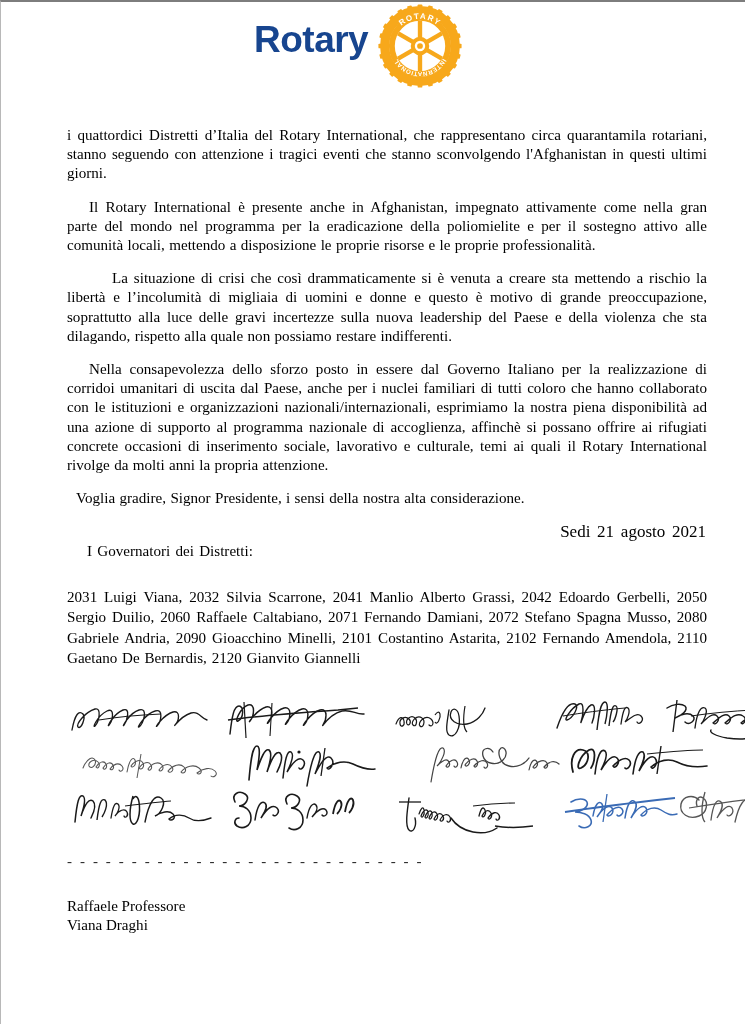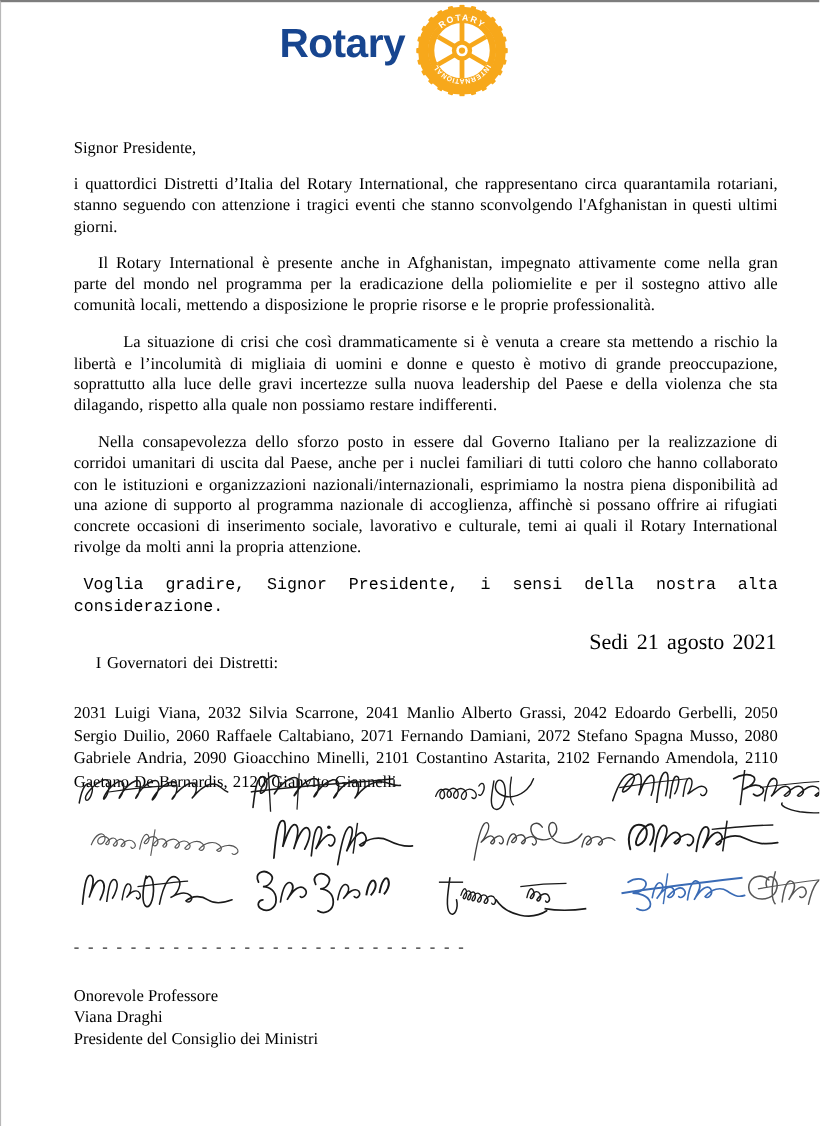--- a/index.html
+++ b/index.html
@@ -71,26 +71,25 @@
   }
   p.para:last-child { margin-bottom: 0; }
   .ind-none  { text-indent: 0; }
   .ind-sm    { text-indent: 22px; }
   .ind-lg    { text-indent: 45px; font-family: Liberation Serif, serif; }
 
   .closing {
     margin-top: 16px;
     text-indent: 9px;
     text-align: left;
-    font-family: Liberation Mono, monospace;
   }
   .date-line {
     margin-top: 4px;
     text-align: right;
-    font-size: 20px;
+    font-size: 17px;
     line-height: 19.2px;
     word-spacing: 2.5px;
     padding-right: 1px;
   }
   .governors-heading {
     text-indent: 20px;
     text-align: left;
     font-size: 15.1px;
     line-height: 19.2px;
     word-spacing: 1.5px;
@@ -208,21 +207,20 @@
           <text font-family="Liberation Sans, sans-serif" font-size="7.4" font-weight="bold" fill="#ffffff" letter-spacing="0.5">
             <textPath href="#arc-bot" startOffset="50%" text-anchor="middle">INTERNATIONAL</textPath>
           </text>
         </svg>
       </span>
     </div>
   </div>
 
   <div class="body-area">
 
-    <p class="para ind-none">Signor Presidente,</p>
 
     <p class="para ind-none">i quattordici Distretti d’Italia del Rotary International, che rappresentano circa quarantamila rotariani, stanno  seguendo  con  attenzione  i tragici eventi che stanno sconvolgendo l'Afghanistan in questi ultimi giorni.</p>
 
     <p class="para ind-sm">Il Rotary  International  è presente anche in Afghanistan, impegnato attivamente come nella gran parte  del  mondo nel  programma  per  la eradicazione  della  poliomielite e per  il sostegno  attivo alle comunità  locali, mettendo  a disposizione le  proprie risorse e le proprie professionalità.</p>
 
     <p class="para ind-lg">La situazione di crisi che così drammaticamente si è venuta a creare sta mettendo a rischio la libertà e l’incolumità di migliaia di uomini e donne e questo è motivo    di grande preoccupazione, soprattutto alla luce delle gravi incertezze sulla nuova  leadership del Paese e della violenza che sta dilagando, rispetto alla quale non possiamo restare indifferenti.</p>
 
     <p class="para ind-sm">Nella consapevolezza dello sforzo  posto  in  essere  dal  Governo Italiano  per la realizzazione  di corridoi  umanitari  di  uscita  dal  Paese, anche per i nuclei familiari di tutti coloro che hanno collaborato con le istituzioni e organizzazioni nazionali/internazionali, esprimiamo la nostra piena disponibilità ad una azione di supporto al programma nazionale di accoglienza, affinchè si possano offrire ai rifugiati concrete occasioni di  inserimento  sociale, lavorativo e culturale, temi ai quali il Rotary International rivolge da molti anni la propria attenzione.</p>
 
     <p class="para closing">Voglia gradire, Signor Presidente, i sensi della nostra alta considerazione.</p>
@@ -418,19 +416,18 @@
                  C66,27 60,32 58,29" fill="none" stroke="#555" stroke-width="1.3" stroke-linecap="round"></path>
         <path d="M66,36 C70,18 76,10 82,14 C88,18 82,28 78,32 C84,26 92,24 96,28" fill="none" stroke="#555" stroke-width="1.3" stroke-linecap="round"></path>
         <path d="M20,22 C44,18 70,14 94,12" fill="none" stroke="#555" stroke-width="1.1"></path>
       </svg>
     </div>
   </div>
 
   <div class="footer-area">
     <div class="divider-dashes">- - - - - - - - - - - - - - - - - - - - - - - - - - - -</div>
     <div class="recipient">
-      <div>Onorevole Professore</div>
+      <div>Raffaele Professore</div>
       <div>Viana Draghi</div>
-      <div>Presidente del Consiglio dei Ministri</div>
     </div>
   </div>
 
 </div>
 
 </body></html>

